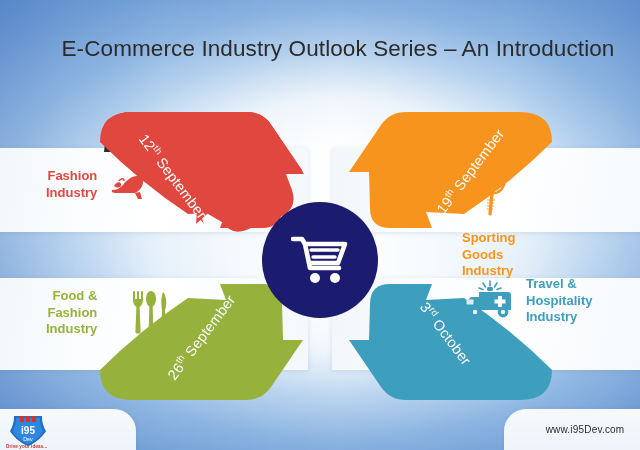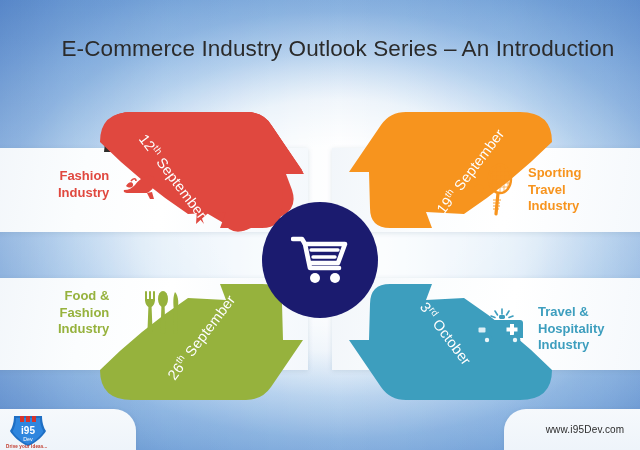--- a/index.html
+++ b/index.html
@@ -70,28 +70,28 @@
   .d-br{left:431px;top:298px;transform:rotate(53deg);transform-origin:left top;}
 
   
   .hub{
     position:absolute;left:262px;top:202px;width:116px;height:116px;
     background:#1b1b6f;border-radius:50%;
     display:flex;align-items:center;justify-content:center;
   }
 
   
-  .lbl{position:absolute;display:flex;align-items:center;gap:12px;margin-left:12px;}
+  .lbl{position:absolute;display:flex;align-items:center;gap:12px;}
   .lbl .txt{font-size:13px;font-weight:bold;line-height:1.28;}
   .lbl.right-side .txt{text-align:left;}
   .lbl.left-side .txt{text-align:right;}
   .l-tl{left:46px;top:168px;}
-  .l-tr{left:462px;top:162px;}
+  .l-tr{left:462px;top:162px;flex-direction:column;}
   .l-bl{left:46px;top:288px;gap:33px;}
-  .l-br{left:462px;top:304px;}
+  .l-br{left:462px;top:276px;}
 
   .c-red{color:#e0483f;}
   .c-org{color:#f7941e;}
   .c-grn{color:#96b23d;}
   .c-tea{color:#3d9ebe;}
 
   
   .foot-pill{
     position:absolute;
     background:linear-gradient(180deg,#f6f9fc 0%,#eef4fa 100%);
@@ -223,21 +223,21 @@
       <g stroke="#f7941e" stroke-width="1" opacity=".9">
         <line x1="19" y1="38" x2="27" y2="38"></line>
         <line x1="19" y1="41" x2="26" y2="41"></line>
         <line x1="19" y1="44" x2="26" y2="44"></line>
         <line x1="19" y1="47" x2="25" y2="47"></line>
       </g>
       <circle cx="5" cy="27" r="4.6" fill="#f7941e"></circle>
     </svg>
     <div class="txt c-org">
       <div>Sporting</div>
-      <div>Travel</div>
+      <div>Goods</div>
       <div>Industry</div>
     </div>
   </div>
 
   <div class="lbl left-side l-bl">
     <div class="txt c-grn">
       <div>Food &amp;</div>
       <div>Fashion</div>
       <div>Industry</div>
     </div>

